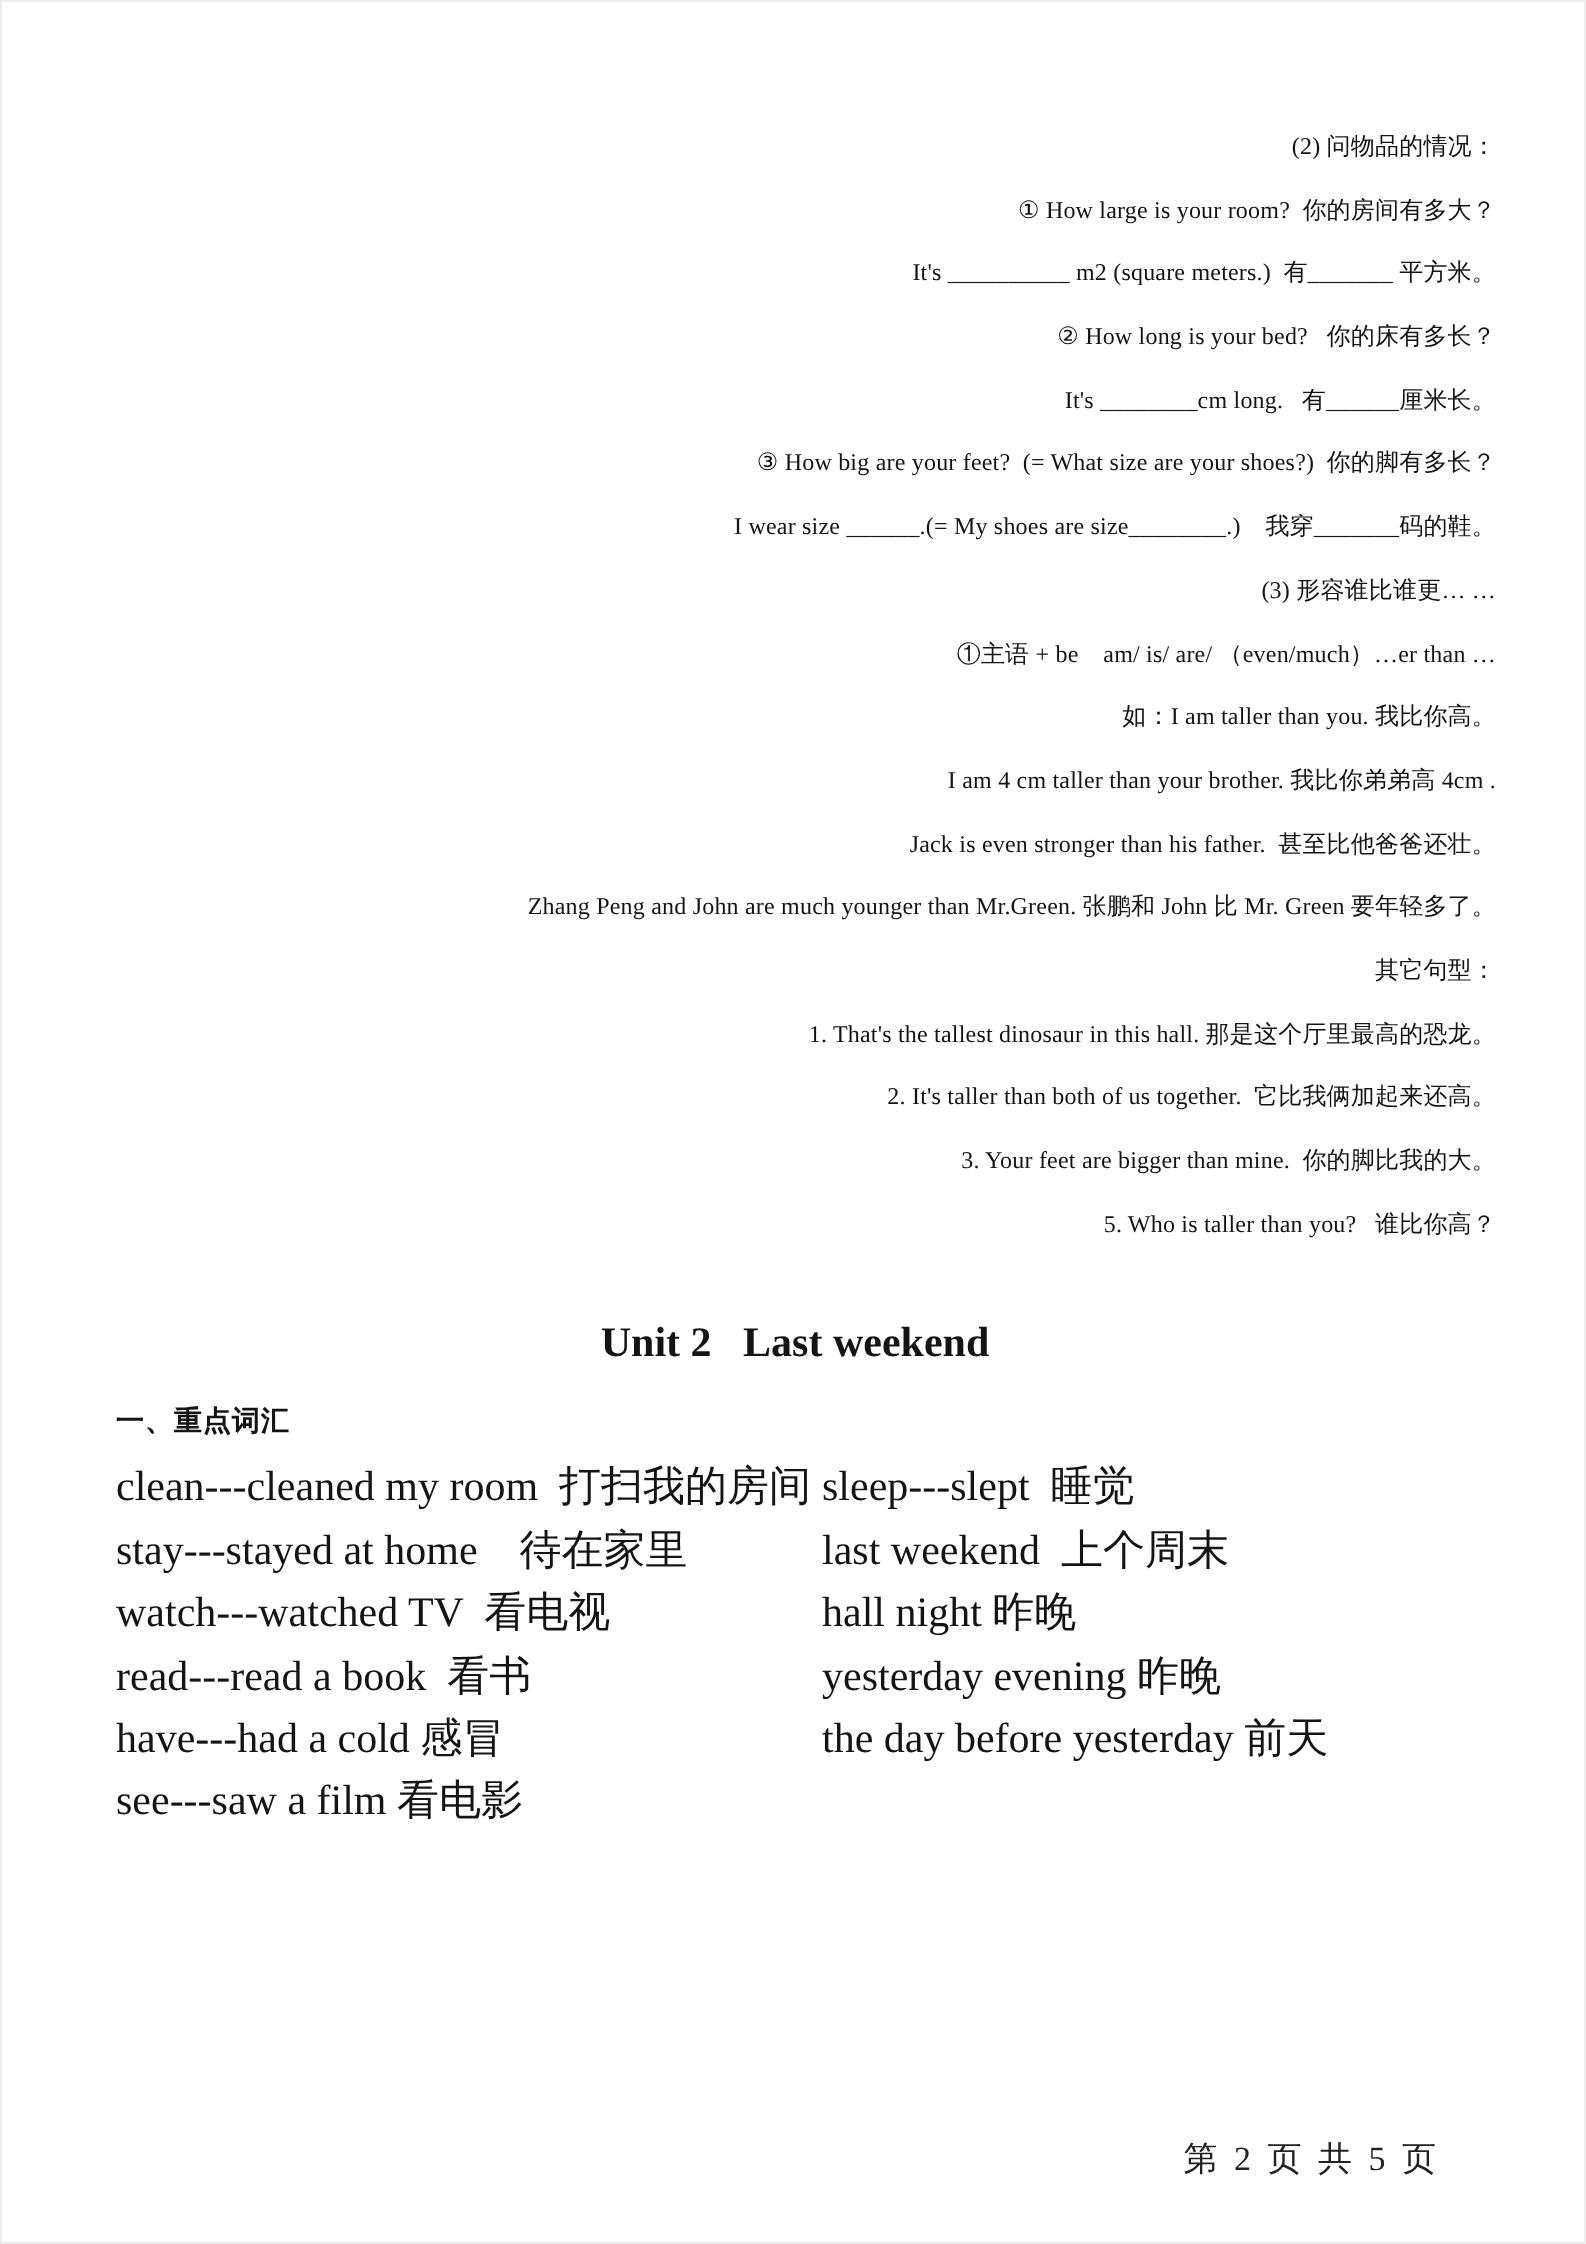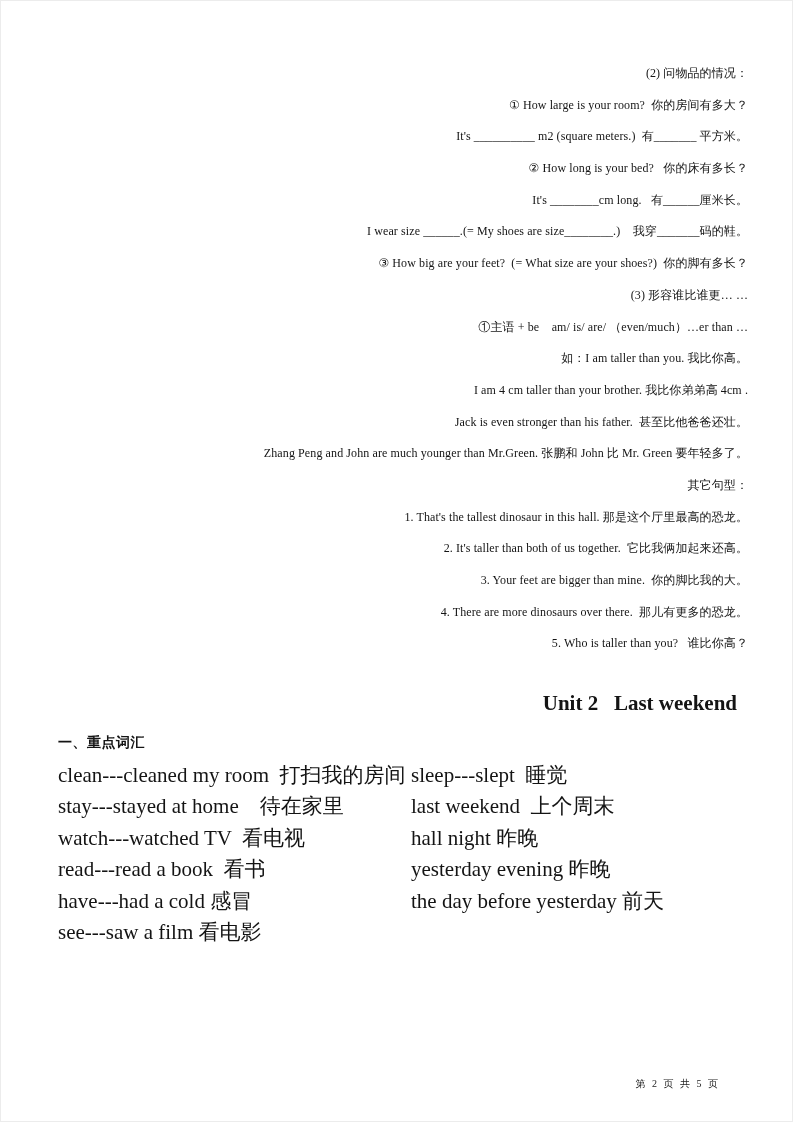--- a/index.html
+++ b/index.html
@@ -29,21 +29,21 @@
     line-height: 31.7px;
     font-size: 12px;
     white-space: pre;
     letter-spacing: 0.1px;
     text-align: right;
   }
   .unit-title {
     margin-top: 27px;
     height: 33px;
     line-height: 33px;
-    text-align: right;
+    text-align: center;
     font-size: 21px;
     font-weight: bold;
     white-space: pre;
     width: 679px;
   }
   .vocab-heading {
     margin-top: 6px;
     height: 32px;
     line-height: 32px;
     font-size: 14px;
@@ -65,49 +65,48 @@
     white-space: pre;
   }
   .vcell-right {
     flex: 1;
     white-space: pre;
   }
   .footer {
     position: absolute;
     right: 72px;
     bottom: 30px;
-    font-size: 10px;
+    font-size: 17px;
     letter-spacing: 2px;
     color: #222222;
   }
 </style>
 </head>
 <body>
 
 <div class="page">
   <div class="content">
 
     <div class="line">(2) 问物品的情况：</div>
     <div class="line">① How large is your room?  你的房间有多大？</div>
     <div class="line">It's __________ m2 (square meters.)  有_______ 平方米。</div>
     <div class="line">② How long is your bed?   你的床有多长？</div>
     <div class="line">It's ________cm long.   有______厘米长。</div>
+    <div class="line">③ How big are your feet?  (= What size are your shoes?)  你的脚有多长？</div>
     <div class="line">I wear size ______.(= My shoes are size________.)    我穿_______码的鞋。</div>
-    <div class="line">③ How big are your feet?  (= What size are your shoes?)  你的脚有多长？</div>
     <div class="line">(3) 形容谁比谁更… …</div>
     <div class="line">①主语 + be    am/ is/ are/ （even/much）…er than …</div>
     <div class="line">如：I am taller than you. 我比你高。</div>
     <div class="line">I am 4 cm taller than your brother. 我比你弟弟高 4cm .</div>
     <div class="line">Jack is even stronger than his father.  甚至比他爸爸还壮。</div>
     <div class="line">Zhang Peng and John are much younger than Mr.Green. 张鹏和 John 比 Mr. Green 要年轻多了。</div>
     <div class="line">其它句型：</div>
     <div class="line">1. That's the tallest dinosaur in this hall. 那是这个厅里最高的恐龙。</div>
     <div class="line">2. It's taller than both of us together.  它比我俩加起来还高。</div>
     <div class="line">3. Your feet are bigger than mine.  你的脚比我的大。</div>
-    <div class="line">4. There are more dinosaurs over there.  那儿有更多的恐龙。</div>
     <div class="line">5. Who is taller than you?   谁比你高？</div>
 
     <div class="unit-title">Unit 2   Last weekend</div>
 
     <div class="vocab-heading">一、重点词汇</div>
 
     <div class="vocab-table">
       <div class="vocab-row">
         <div class="vcell-left">clean---cleaned my room  打扫我的房间</div>
         <div class="vcell-right">sleep---slept  睡觉</div>

